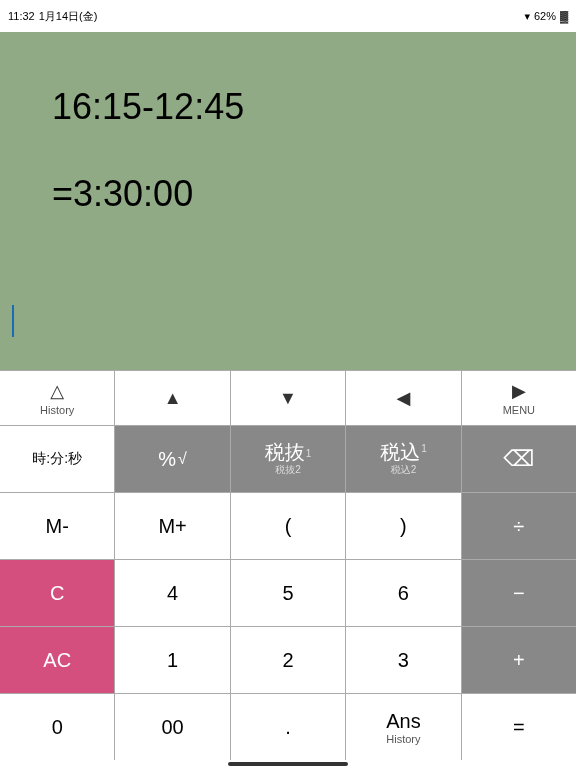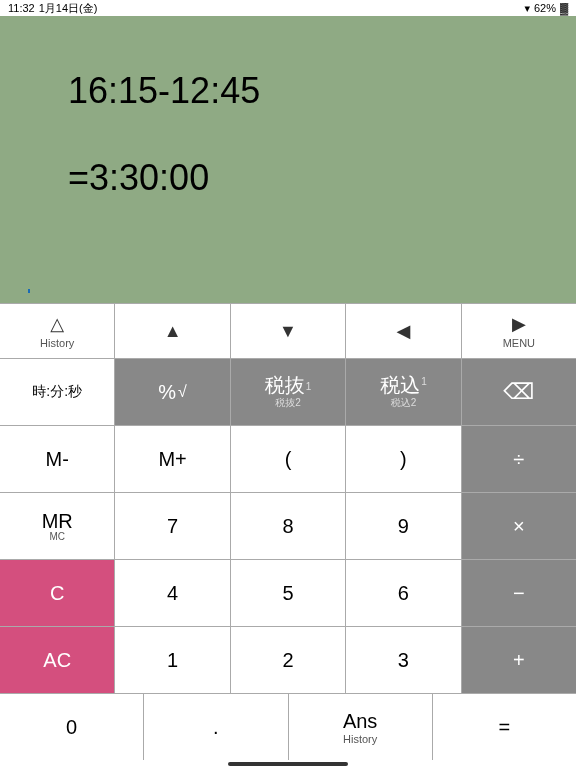--- a/index.html
+++ b/index.html
@@ -9,37 +9,37 @@
       overflow: hidden;
       font-family: -apple-system, 'Helvetica Neue', Arial, sans-serif;
       background: #f0f0f0;
       display: flex;
       flex-direction: column;
     }
 
     
     #status-bar {
       background: #fff;
-      height: 16px;
+      height: 32px;
       display: flex;
       align-items: center;
       justify-content: space-between;
       padding: 0 8px;
       font-size: 11px;
       color: #000;
       flex-shrink: 0;
     }
     #status-left { display: flex; align-items: center; gap: 4px; }
     #status-right { display: flex; align-items: center; gap: 4px; }
 
     
     #display {
       background: #8faa84;
       flex: 1;
-      padding: 10px 28px;
+      padding: 10px 12px;
       min-height: 0;
       display: flex;
       flex-direction: column;
       justify-content: flex-start;
       position: relative;
     }
     #display-text {
       font-size: 36px;
       font-weight: 300;
       color: #000;
@@ -254,38 +254,20 @@
       <span class="btn-main-label">(</span>
     </button>
     <button class="btn">
       <span class="btn-main-label">)</span>
     </button>
     <button class="btn gray">
       <span class="btn-main-label">÷</span>
     </button>
   </div>
 
-  <div class="btn-row">
-    <button class="btn">
-      <span class="btn-main-label">MR</span>
-      <span class="btn-sub-label-dark">MC</span>
-    </button>
-    <button class="btn">
-      <span class="btn-main-label">7</span>
-    </button>
-    <button class="btn">
-      <span class="btn-main-label">8</span>
-    </button>
-    <button class="btn">
-      <span class="btn-main-label">9</span>
-    </button>
-    <button class="btn gray">
-      <span class="btn-main-label">×</span>
-    </button>
-  </div>
 
   <div class="btn-row">
     <button class="btn pink">
       <span class="btn-main-label">C</span>
     </button>
     <button class="btn">
       <span class="btn-main-label">4</span>
     </button>
     <button class="btn">
       <span class="btn-main-label">5</span>
@@ -312,20 +294,23 @@
       <span class="btn-main-label">3</span>
     </button>
     <button class="btn gray">
       <span class="btn-main-label">+</span>
     </button>
   </div>
 
   <div class="btn-row">
     <button class="btn">
       <span class="btn-main-label">0</span>
+    </button>
+    <button class="btn">
+      <span class="btn-main-label">00</span>
     </button>
     <button class="btn">
       <span class="btn-main-label">.</span>
     </button>
     <button class="btn ans-btn">
       <span class="main-ans">Ans</span>
       <span class="sub-history">History</span>
     </button>
     <button class="btn">
       <span class="btn-main-label">=</span>

